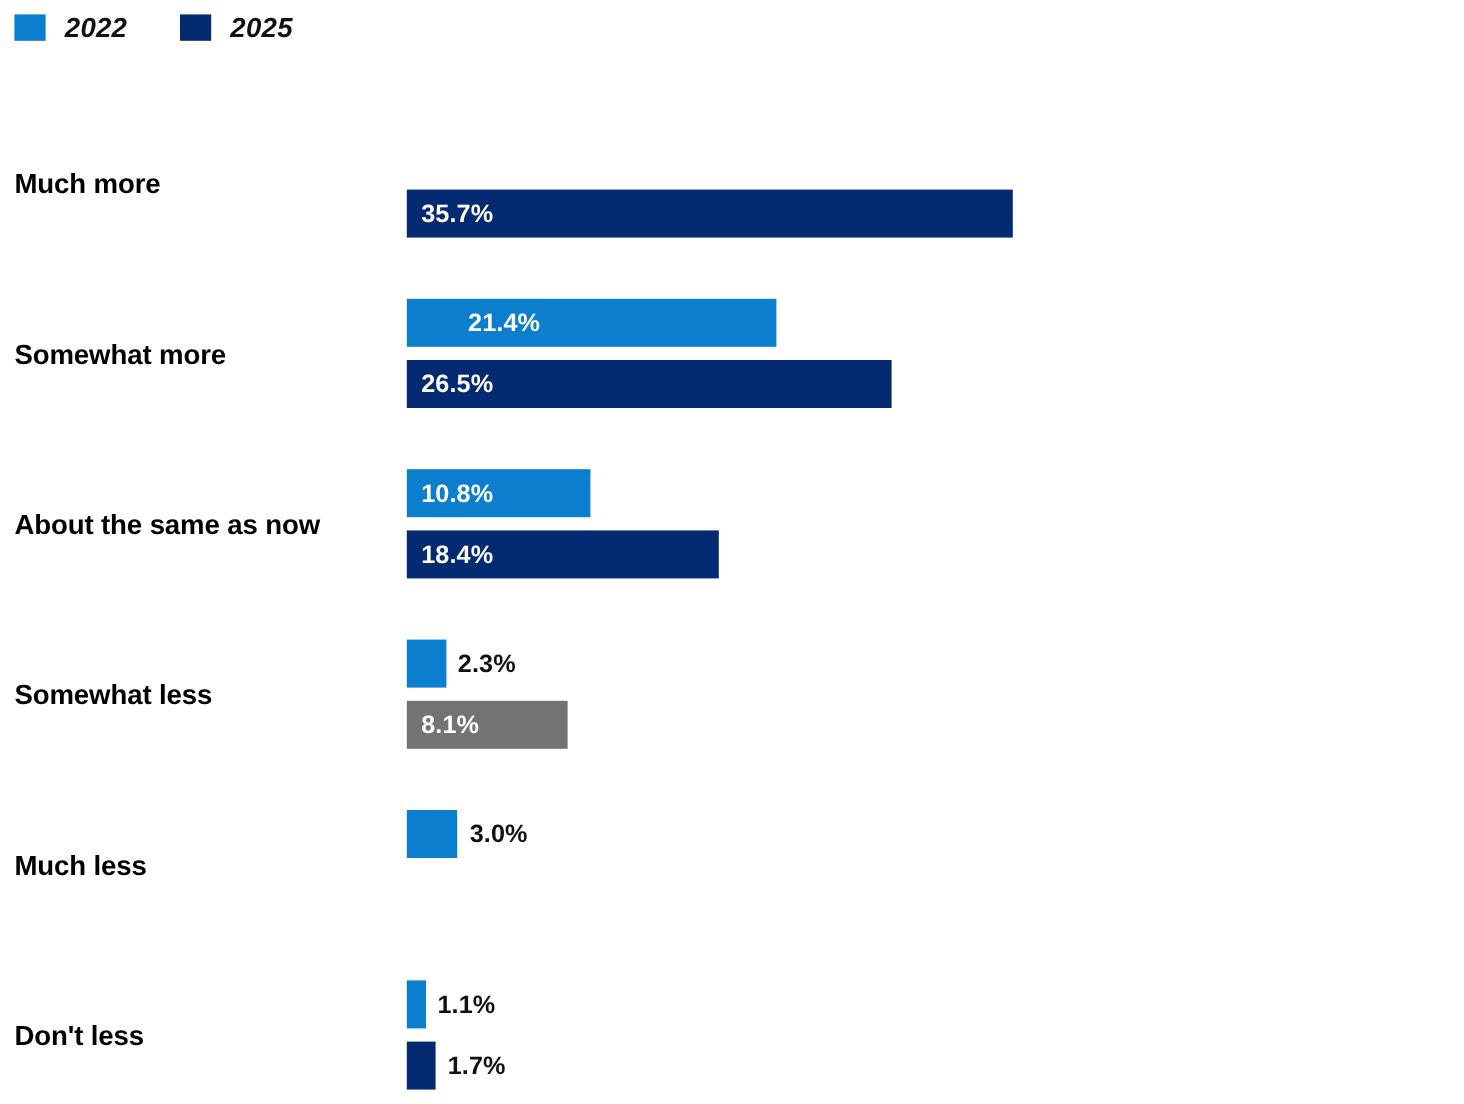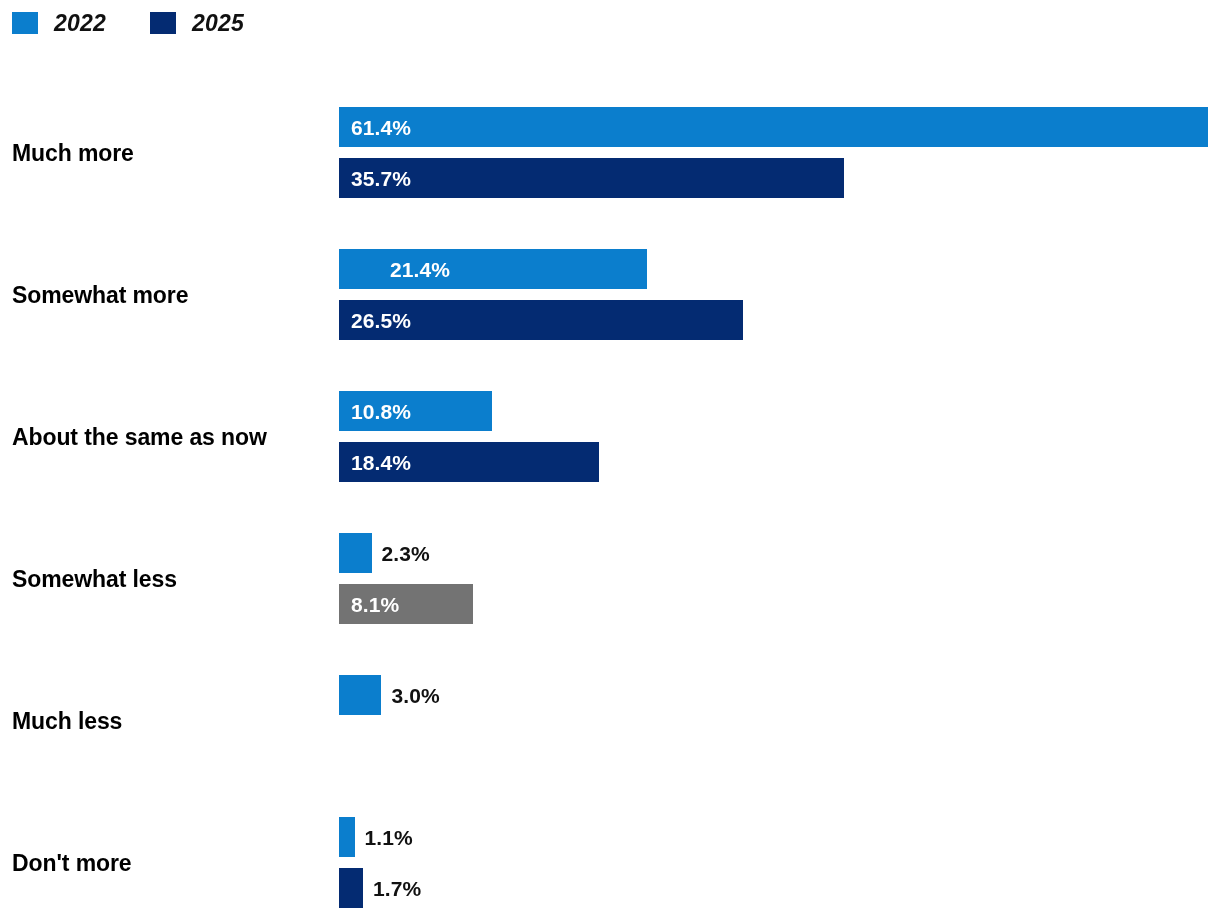--- a/index.html
+++ b/index.html
@@ -130,25 +130,20 @@
       </div>
       <div class="legend-item">
         <span class="legend-swatch" style="background: rgb(4, 43, 114);"></span>
         <span class="legend-label">2025</span>
       </div>
     </div>
 
   <div class="plot" id="plot">
       <div class="group" style="top: 107px;">
         <div class="cat-label">Much more</div>
-        <div class="bar-row r1">
-          <div class="bar" style="width: 868.81px; background: rgb(11, 126, 205);">
-            <span class="bar-value-in">61.4%</span>
-          </div>
-        </div>
         <div class="bar-row r2">
           <div class="bar" style="width: 505.155px; background: rgb(4, 43, 114);">
             <span class="bar-value-in">35.7%</span>
           </div>
         </div>
       </div>
       <div class="group" style="top: 249px;">
         <div class="cat-label">Somewhat more</div>
         <div class="bar-row r1">
           <div class="bar" style="width: 308px; background: rgb(11, 126, 205); padding-left: 39px;">
@@ -187,21 +182,21 @@
         </div>
       </div>
       <div class="group" style="top: 675px;">
         <div class="cat-label">Much less</div>
         <div class="bar-row r1">
           <div class="bar" style="width: 42.45px; background: rgb(11, 126, 205);"></div>
           <span class="bar-value-out">3.0%</span>
         </div>
       </div>
       <div class="group" style="top: 817px;">
-        <div class="cat-label">Don't more</div>
+        <div class="cat-label">Don't less</div>
         <div class="bar-row r1">
           <div class="bar" style="width: 15.565px; background: rgb(11, 126, 205);"></div>
           <span class="bar-value-out">1.1%</span>
         </div>
         <div class="bar-row r2">
           <div class="bar" style="width: 24.055px; background: rgb(4, 43, 114);"></div>
           <span class="bar-value-out">1.7%</span>
         </div>
       </div>
     </div>

